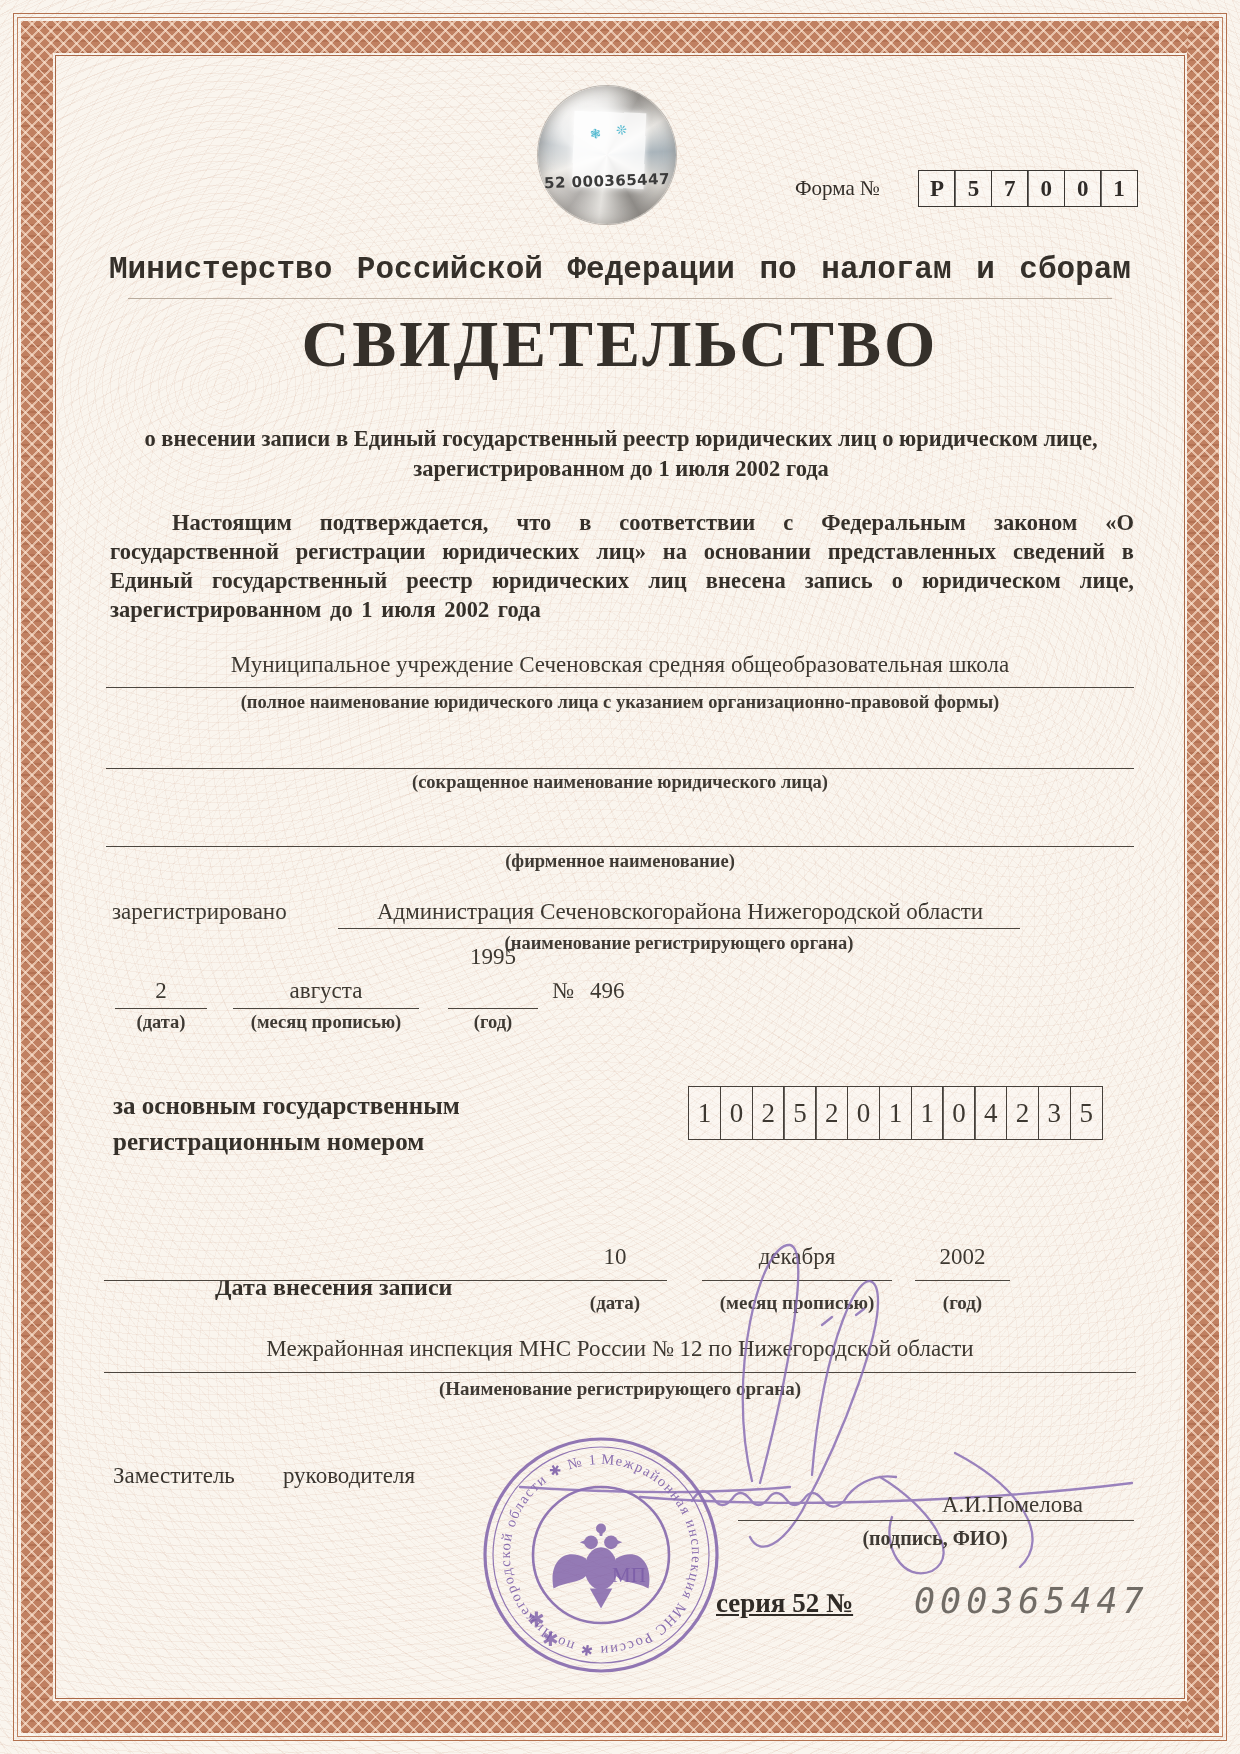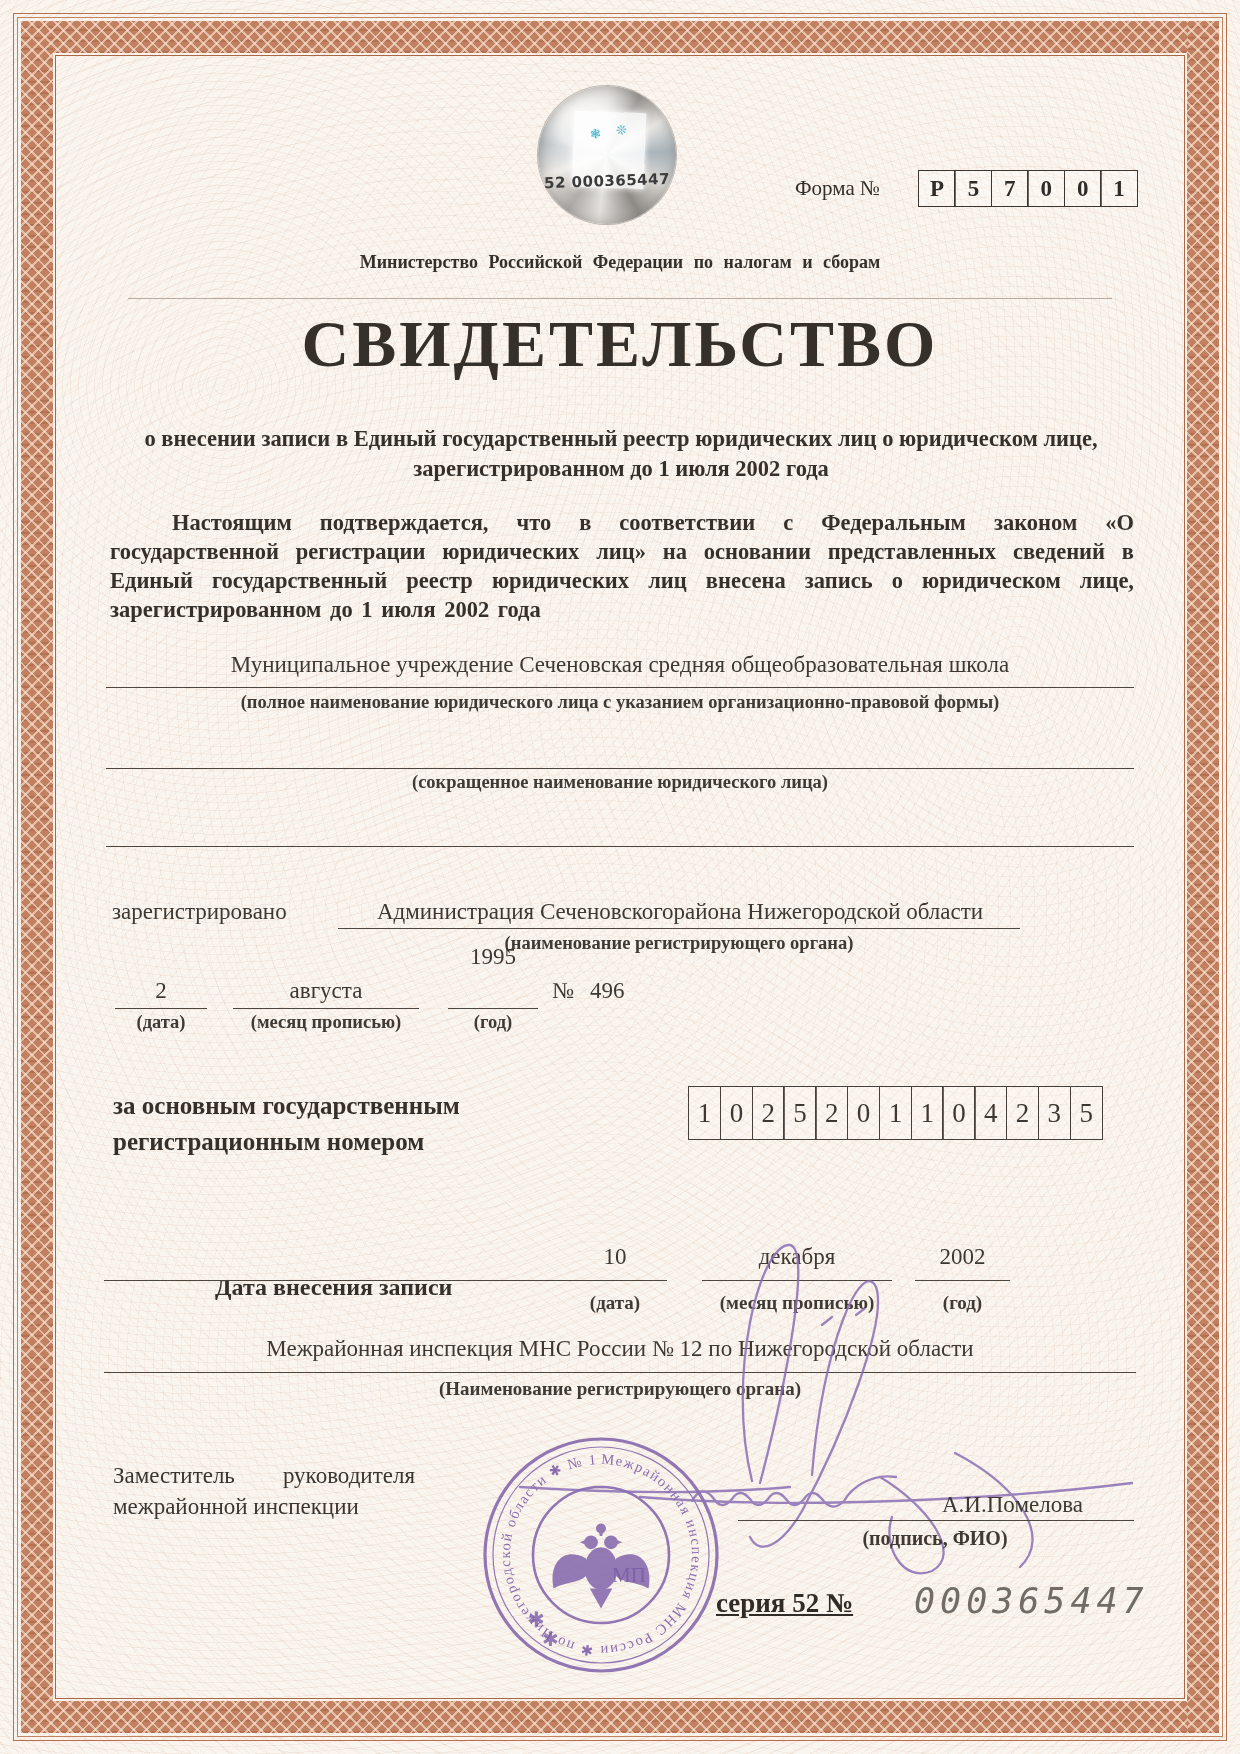--- a/index.html
+++ b/index.html
@@ -110,37 +110,38 @@
   <div class="abs" style="left:795px; top:176px; font-size:21px;">Форма №</div>
   <div class="code-row">
     <div class="code-cell">Р</div>
     <div class="code-cell">5</div>
     <div class="code-cell">7</div>
     <div class="code-cell">0</div>
     <div class="code-cell">0</div>
     <div class="code-cell">1</div>
   </div>
 
-  <div class="abs ctr b" style="left:60px; top:252px; width:1120px; font-size:18px; word-spacing:6px; color:#35302a;">Министерство Российской Федерации по налогам и сборам</div>
+  <div class="abs ctr b" style="left:60px; top:252px; width:1120px; font-size:31px; word-spacing:6px; color:#35302a;font-family:Liberation Mono, monospace;">Министерство Российской Федерации по налогам и сборам</div>
   <div class="abs" style="left:128px; top:298px; width:984px; height:1px; background:#b8ab9d;"></div>
   <div class="abs ctr b" style="left:0; top:306px; width:1240px; font-size:66px; letter-spacing:3px; color:#35302a;">СВИДЕТЕЛЬСТВО</div>
   <div class="abs ctr b" style="left:110px; top:424px; width:1022px; font-size:22.5px; line-height:30px; color:#35302a;">о внесении записи в Единый государственный реестр юридических лиц о юридическом лице, зарегистрированном до 1 июля 2002 года</div>
 
   <div class="abs b" style="left:110px; top:508px; width:1024px; font-size:22.5px; line-height:29px;
        text-align:justify; text-indent:62px; word-spacing:3px; color:#35302a;">Настоящим подтверждается, что в соответствии с Федеральным законом «О государственной регистрации юридических лиц» на основании представленных сведений в Единый государственный реестр юридических лиц внесена запись о юридическом лице, зарегистрированном до 1 июля 2002 года</div>
 
   <div class="abs ctr val" style="left:110px; top:652px; width:1020px;">Муниципальное учреждение Сеченовская средняя общеобразовательная школа</div>
   <div class="ln" style="left:106px; top:687px; width:1028px;"></div>
   <div class="abs ctr cap" style="left:110px; top:692px; width:1020px;">(полное наименование юридического лица с указанием организационно-правовой формы)</div>
 
   <div class="ln" style="left:106px; top:768px; width:1028px;"></div>
   <div class="abs ctr cap" style="left:110px; top:772px; width:1020px;">(сокращенное наименование юридического лица)</div>
 
   <div class="abs ctr val" style="left:110px; top:812px; width:1020px;"></div>
   <div class="ln" style="left:106px; top:846px; width:1028px;"></div>
+  <div class="abs ctr cap" style="left:110px; top:851px; width:1020px;">(фирменное наименование)</div>
 
   <div class="abs val" style="left:112px; top:899px;">зарегистрировано</div>
   <div class="abs ctr val" style="left:340px; top:899px; width:680px;">Администрация Сеченовскогорайона Нижегородской области</div>
   <div class="ln" style="left:338px; top:928px; width:682px;"></div>
   <div class="abs ctr cap" style="left:338px; top:933px; width:682px;">(наименование регистрирующего органа)</div>
 
   <div class="abs ctr val" style="left:115px; top:978px; width:92px;">2</div>
   <div class="ln" style="left:115px; top:1008px; width:92px;"></div>
   <div class="abs ctr cap" style="left:115px; top:1012px; width:92px;">(дата)</div>
 
@@ -185,21 +186,20 @@
   <div class="abs ctr val" style="left:915px; top:1244px; width:95px;">2002</div>
   <div class="ln" style="left:915px; top:1280px; width:95px;"></div>
   <div class="abs ctr cap" style="left:915px; top:1292px; width:95px; font-size:19px;">(год)</div>
 
   <div class="abs ctr val" style="left:110px; top:1336px; width:1020px;">Межрайонная инспекция МНС России № 12 по Нижегородской области</div>
   <div class="ln" style="left:104px; top:1372px; width:1032px;"></div>
   <div class="abs ctr cap" style="left:110px; top:1378px; width:1020px; font-size:19px;">(Наименование регистрирующего органа)</div>
 
   <div class="pos-block">
     <div class="jline">Заместитель руководителя</div>
-    <div>межрайонной инспекции</div>
   </div>
 
   <svg class="abs" style="left:476px; top:1430px;" width="250" height="250" viewBox="0 0 250 250">
     <g stroke="#7b5ca8" fill="none" opacity="0.82">
       <circle cx="125" cy="125" r="116" stroke-width="3.2"></circle>
       <circle cx="125" cy="125" r="108" stroke-width="1.2"></circle>
       <circle cx="125" cy="125" r="68" stroke-width="2.6"></circle>
     </g>
     <defs>
       <path id="stamp-ring-path" d="M 125,34 A 91,91 0 1 1 124.9,34"></path>

